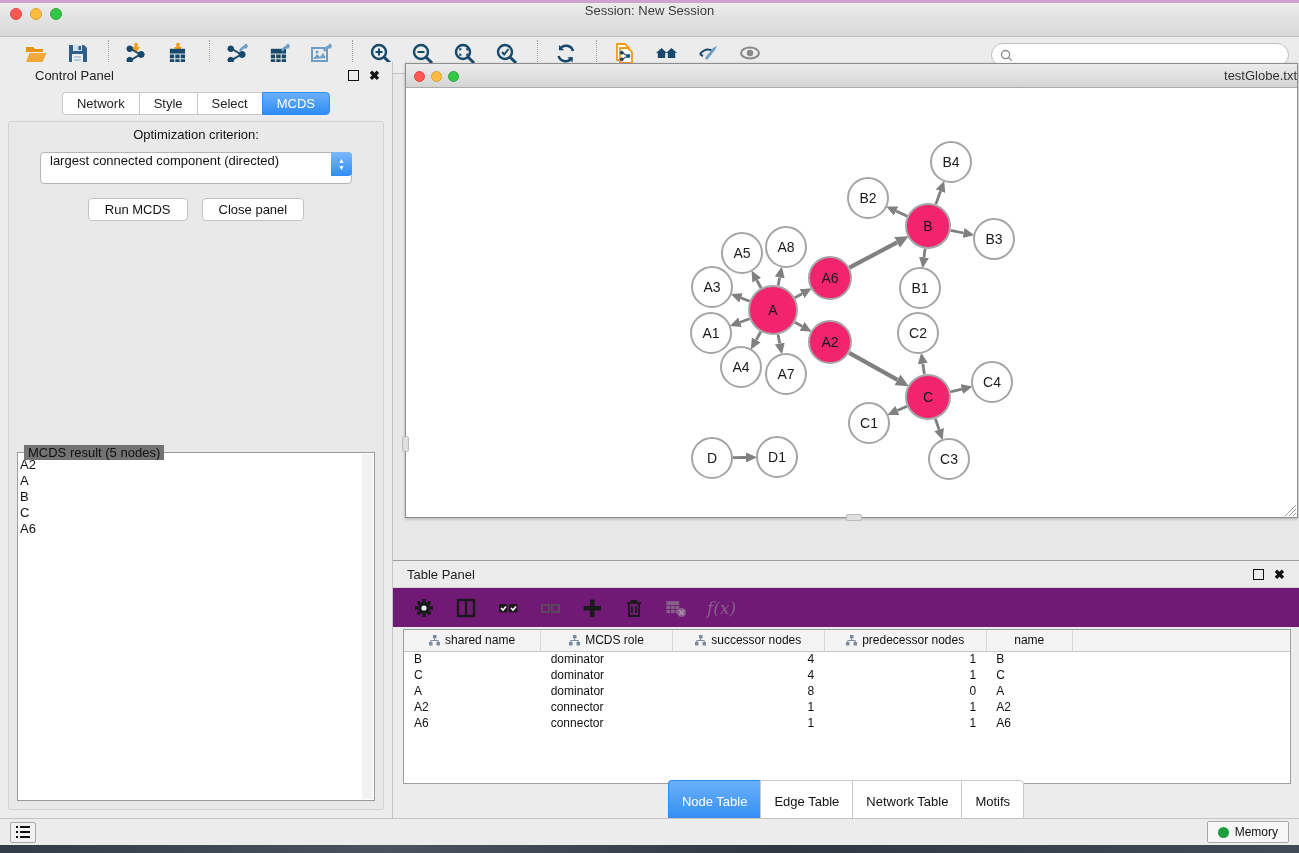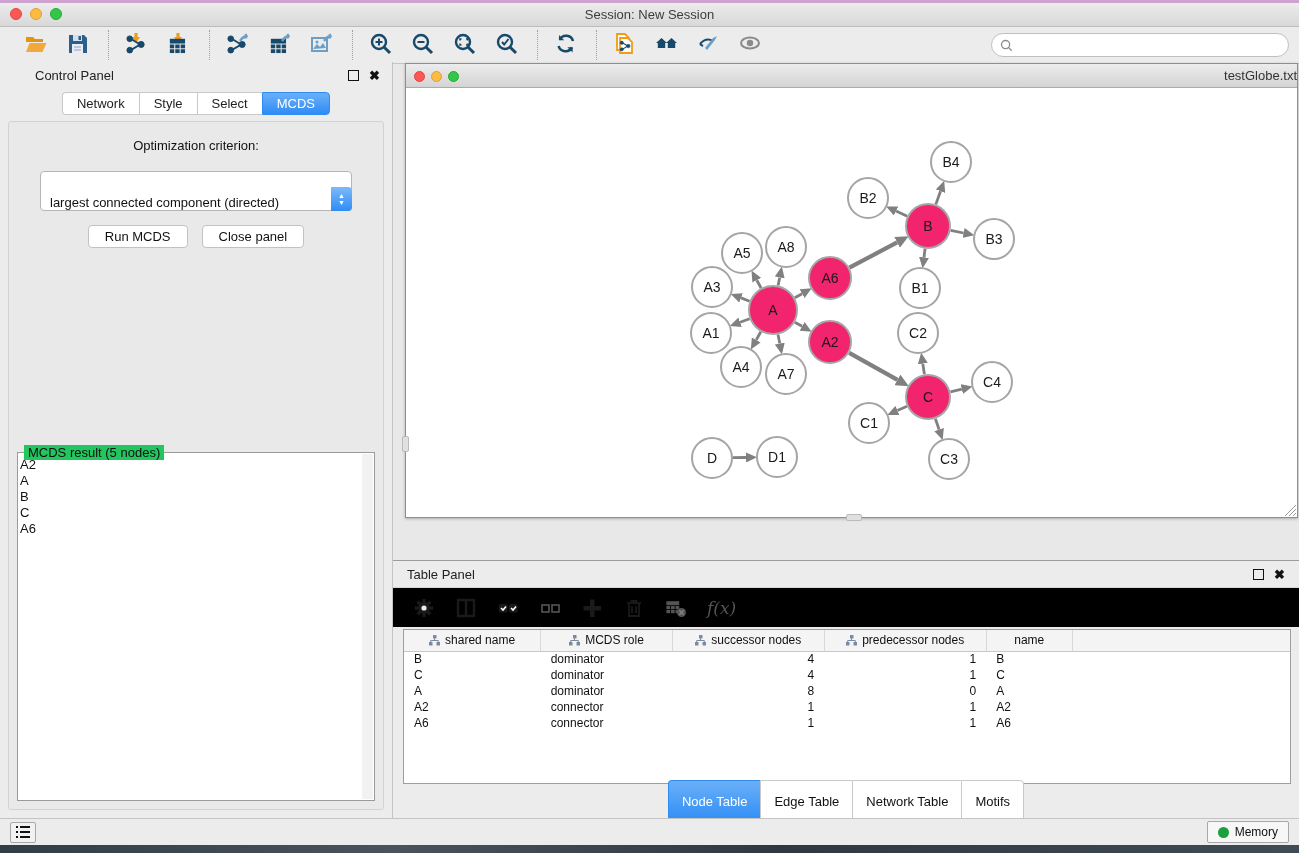--- a/index.html
+++ b/index.html
@@ -5,22 +5,22 @@
   * { margin:0; padding:0; box-sizing:border-box; }
   html,body { width:1299px; height:853px; overflow:hidden;
     font-family:"Liberation Sans", sans-serif; background:#e8e8e8; }
 
   
   .desktop-strip-top { height:3px; background:#cfa3cf; }
   .desktop-strip-bottom { position:absolute; left:0; bottom:0; width:1299px; height:8px;
     background:linear-gradient(90deg,#323c49,#49525e 30%,#2e3742 60%,#414b58); }
 
   
-  .titlebar { height:24px; background:linear-gradient(#ececec,#d8d8d8);
-    border-bottom:1px solid #bdbdbd; position:relative; display:flex; align-items:center; justify-content:center; }
+  .titlebar { height:34px; background:linear-gradient(#ececec,#d8d8d8);
+    border-bottom:1px solid #bdbdbd; position:relative; display:flex; align-items:flex-start; justify-content:center; }
   .titlebar .title { font-size:13px; color:#3c3c3c; }
   .traffic { position:absolute; left:10px; top:5px; display:flex; gap:8px; }
   .light { width:12px; height:12px; border-radius:50%; }
   .light.red { background:#fc5753; border:1px solid #df4744; }
   .light.yellow { background:#fdbc40; border:1px solid #de9f34; }
   .light.green { background:#33c748; border:1px solid #27aa35; }
 
   
   .toolbar { height:37px; background:#ececec; border-bottom:1px solid #c4c4c4;
     display:flex; align-items:center; padding:0 10px; }
@@ -47,37 +47,37 @@
   .close-icon { font-size:13px; font-weight:bold; color:#111; line-height:11px; }
 
   .tabs-row { display:flex; justify-content:center; margin:4px 0 0 0; }
   .tab { font-size:13px; color:#222; background:#fff; border:1px solid #c9c9c9; border-right:none;
     padding:3px 14px; cursor:pointer; }
   .tab:first-child { border-radius:4px 0 0 4px; }
   .tab:last-child { border-radius:0 4px 4px 0; border-right:1px solid #c9c9c9; }
   .tab.active { background:linear-gradient(#6ab0f8,#2f8cf5); color:#fff; border-color:#2f8cf5; }
 
   .cp-content { flex:1; margin:6px 8px 8px 8px; background:#e9e9e9; border:1px solid #d2d2d2;
-    border-radius:3px; position:relative; padding-top:16px; }
+    border-radius:3px; position:relative; padding-top:5px; }
   .opt-label { text-align:center; font-size:13px; color:#111; margin-bottom:10px; }
   .select-row { display:flex; justify-content:center; margin-bottom:14px; }
-  .select-box { width:312px; height:40px; background:#fff; border:1px solid #b5b5b5; border-radius:4px;
-    display:flex; align-items:flex-end; position:relative; cursor:pointer;margin-top:8px; }
+  .select-box { width:312px; height:32px; background:#fff; border:1px solid #b5b5b5; border-radius:4px;
+    display:flex; align-items:flex-start; position:relative; cursor:pointer; }
   .select-box .sel-text { font-size:13px; color:#111; padding-left:9px; flex:1; white-space:nowrap; }
   .sel-stepper { width:21px; height:24px; margin:-1px -1px -1px 0; border-radius:0 4px 4px 0;
     background:linear-gradient(#7db9fa,#2f8cf5); display:flex; flex-direction:column;
     align-items:center; justify-content:center; gap:1px; }
   .sel-stepper span { color:#fff; font-size:7px; line-height:6px; }
   .btn-row { display:flex; justify-content:center; gap:14px;align-items:center; }
   .push-btn { font-size:13px; color:#111; background:#fff; border:1px solid #c2c2c2;
     border-radius:4px; padding:3px 16px; cursor:pointer; }
 
   .result-box { position:absolute; left:8px; right:8px; top:330px; bottom:8px;
     border:1px solid #9a9a9a; background:#fff; }
-  .result-box-label { position:absolute; top:-8px; left:6px; background:#22c55e;
+  .result-box-label { position:absolute; top:-8px; left:6px; background:#737373;
     font-size:13px; color:#111; padding:0 4px; }
   .result-list { position:absolute; inset:4px 12px 2px 2px; overflow:hidden;
     font-size:13px; color:#111; }
   .result-list div { line-height:16px; }
   .result-scroll { position:absolute; top:1px; bottom:1px; right:1px; width:11px; background:#f2f2f2; }
 
   
   .right-col { flex:1; position:relative; }
 
   
@@ -92,21 +92,21 @@
   .resize-grip { position:absolute; right:1px; bottom:1px; width:13px; height:13px; }
   .grip-handle-left { position:absolute; left:-4px; top:372px; width:7px; height:16px;
     background:#e0e0e0; border:1px solid #bbb; border-radius:2px; }
   .grip-handle-bottom { position:absolute; left:440px; bottom:-4px; width:16px; height:7px;
     background:#e0e0e0; border:1px solid #bbb; border-radius:2px; }
 
   
   .table-panel { position:absolute; left:0; top:458px; right:0; bottom:0; background:#ececec;
     border-top:1px solid #9c9c9c; display:flex; flex-direction:column;margin-top:40px; }
   .tp-header { height:26px; display:flex; align-items:center; padding:0 14px; }
-  .tp-toolbar { height:40px; background:#000000; border-top:1px solid #d7d7d7;
+  .tp-toolbar { height:40px; background:#701a75; border-top:1px solid #d7d7d7;
     display:flex; align-items:center; gap:20px; padding:0 20px; }
   .tp-btn { background:none; border:none; cursor:pointer; display:flex; align-items:center; }
   .tp-btn svg { width:22px; height:22px; }
   .tp-btn.disabled { opacity:.55; cursor:default; }
   .fx-glyph { font-family:"DejaVu Serif", serif; font-style:italic; font-size:17px; color:#9a9a9a; }
 
   .data-table-wrap { flex:1; margin:2px 8px 0 10px; background:#fff; border:1px solid #9e9e9e; overflow:hidden; }
   table.data-table { border-collapse:collapse; width:100%; table-layout:fixed; }
   .data-table thead th { background:#f4f4f4; border-bottom:1px solid #c8c8c8; border-right:1px solid #d8d8d8;
     font-size:12px; font-weight:normal; color:#111; height:21px; text-align:center; position:relative; }

